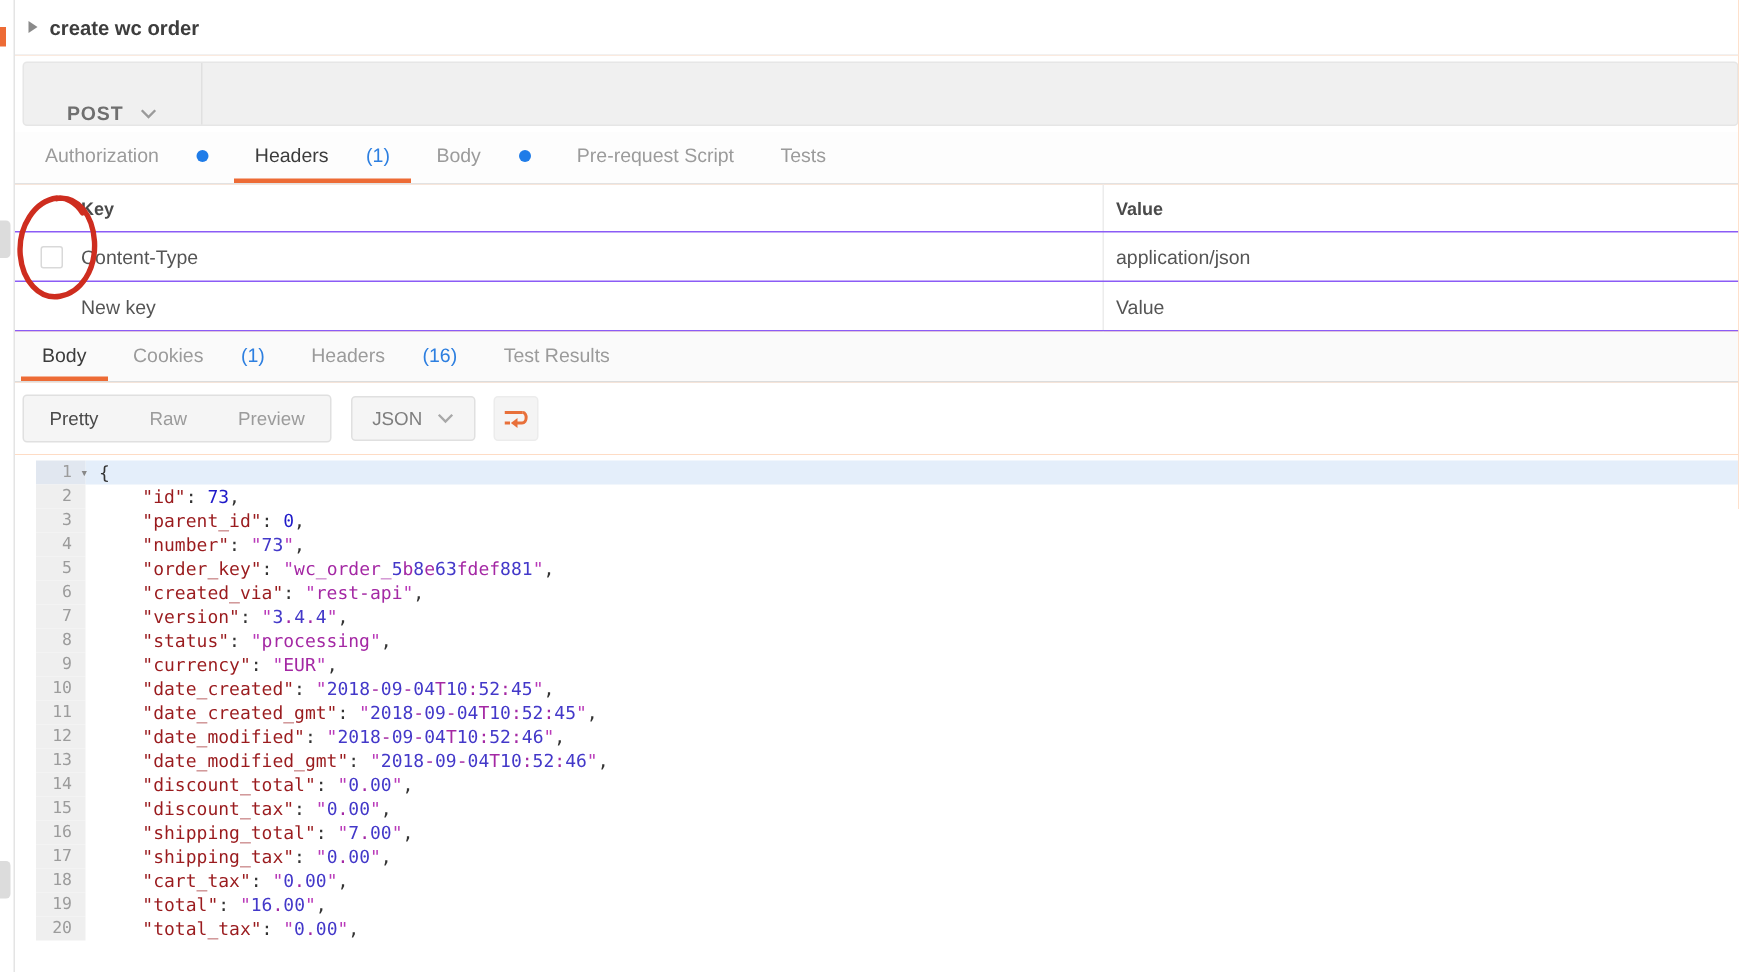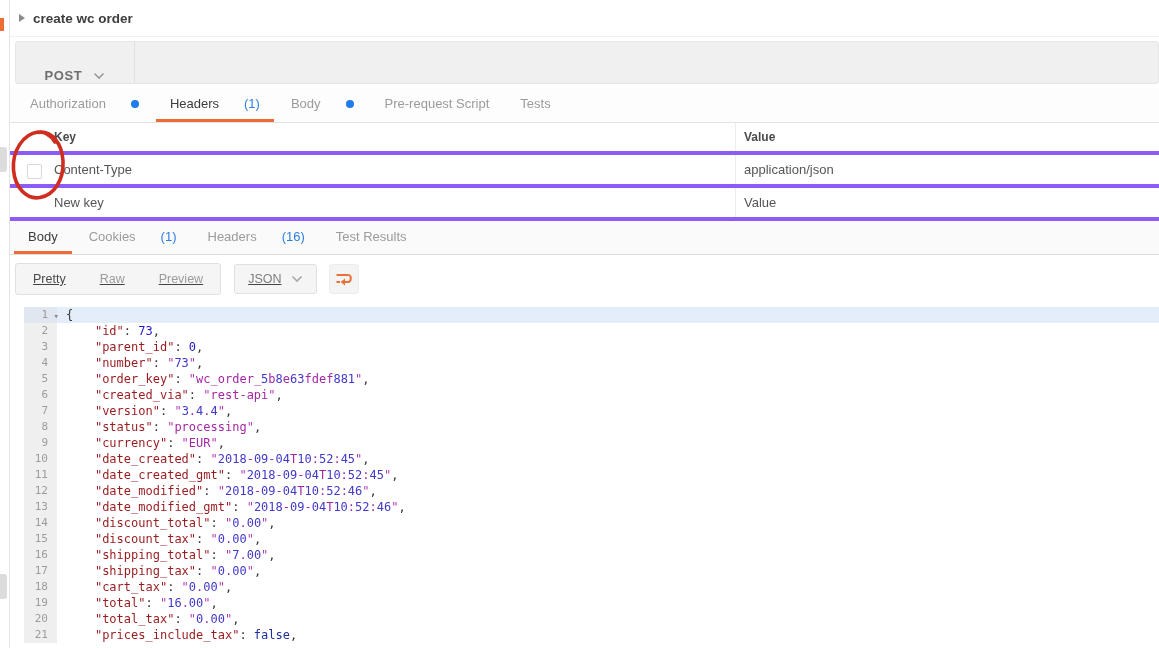--- a/index.html
+++ b/index.html
@@ -34,34 +34,34 @@
   .resp-tabs{position:absolute;left:10px;top:221px;right:0;height:34px;background:#fafafa;border-bottom:1px solid #dcdcdc;padding-left:4px;}
   .tab{display:flex;align-items:center;gap:25px;padding:0 14px;margin-right:3px;font-size:13px;color:#9b9b9b;
        border-bottom:3px solid transparent;box-sizing:border-box;cursor:pointer;}
   .tab.active{color:#3c3c3c;border-bottom-color:#ed6b35;}
   .tab .count{color:#2d7fe0;}
   .blue-dot{width:8px;height:8px;border-radius:50%;background:#1f7ce8;}
 
   
   .kv-table{position:absolute;left:10px;top:123px;right:0;height:98px;background:#fff;}
   .kv-divider{position:absolute;left:725px;top:0;bottom:0;width:1px;background:#ececec;}
-  .kv-row{display:flex;align-items:center;border-bottom:4px solid #8b5cf6;box-sizing:border-box;position:relative;}
+  .kv-row{display:flex;align-items:center;border-bottom:1px solid #8b5cf6;box-sizing:border-box;position:relative;}
   .kv-head{height:32px;} .kv-data{height:33px;}
   .col-key{flex:0 0 725px;padding-left:44px;box-sizing:border-box;}
   .col-value{flex:1;padding-left:9px;box-sizing:border-box;}
   .kv-head .col-key,.kv-head .col-value{font-size:12px;font-weight:700;color:#4a4a4a;}
   .kv-data .col-key,.kv-data .col-value{font-size:13px;color:#555;}
   .ph{color:#c6c6c6;}
   .checkbox{position:absolute;left:17px;top:9px;width:15px;height:15px;background:#fff;border:1px solid #d9d9d9;border-radius:2px;box-sizing:border-box;cursor:pointer;}
 
   
   .red-circle{position:absolute;left:7px;top:125px;width:64px;height:80px;pointer-events:none;}
 
   
-  .toolbar{position:absolute;left:10px;top:255px;right:0;height:48px;background:#fff;display:flex;align-items:center;padding-left:5px;gap:12px;box-sizing:border-box;text-decoration:underline;}
+  .toolbar{position:absolute;left:10px;top:255px;right:0;height:48px;background:#fff;display:flex;align-items:center;padding-left:5px;gap:12px;box-sizing:border-box;}
   .seg-group{display:flex;height:30px;background:#f5f5f5;border:1px solid #e0e0e0;border-radius:3px;overflow:hidden;align-items:center;}
   .seg{display:flex;align-items:center;height:100%;padding:0 17px;font-size:12.5px;color:#9b9b9b;cursor:pointer;}
   .seg.active{color:#4a4a4a;}
   .lang-select{display:flex;align-items:center;gap:10px;height:30px;padding:0 13px;background:#f5f5f5;border:1px solid #e0e0e0;
                border-radius:3px;color:#7e7e7e;font-size:12.5px;box-sizing:border-box;cursor:pointer;margin-left:1px;}
   .wrap-btn{width:30px;height:30px;background:#f4f4f4;border:1px solid #ececec;border-radius:3px;display:grid;place-items:center;box-sizing:border-box;cursor:pointer;}
 
   
   .code-area{position:absolute;left:10px;top:303px;right:0;bottom:0;background:#fff;padding-top:4px;overflow:hidden;
              font-family:"DejaVu Sans Mono",monospace;font-size:12px;line-height:16px;}
@@ -258,19 +258,15 @@
         <span class="code"><span class="pn">    </span><span class="k">"cart_tax"</span><span class="pn">: </span><span class="sq">"</span><span class="sd">0</span><span class="ss">.</span><span class="sd">00</span><span class="sq">"</span><span class="pn">,</span></span>
       </div>
       <div class="cline">
         <span class="gut">19</span>
         <span class="code"><span class="pn">    </span><span class="k">"total"</span><span class="pn">: </span><span class="sq">"</span><span class="sd">16</span><span class="ss">.</span><span class="sd">00</span><span class="sq">"</span><span class="pn">,</span></span>
       </div>
       <div class="cline">
         <span class="gut">20</span>
         <span class="code"><span class="pn">    </span><span class="k">"total_tax"</span><span class="pn">: </span><span class="sq">"</span><span class="sd">0</span><span class="ss">.</span><span class="sd">00</span><span class="sq">"</span><span class="pn">,</span></span>
       </div>
-      <div class="cline">
-        <span class="gut">21</span>
-        <span class="code"><span class="pn">    </span><span class="k">"prices_include_tax"</span><span class="pn">: </span><span class="b">false</span><span class="pn">,</span></span>
-      </div>
     </div>
 
 </div>
 
 </body></html>

